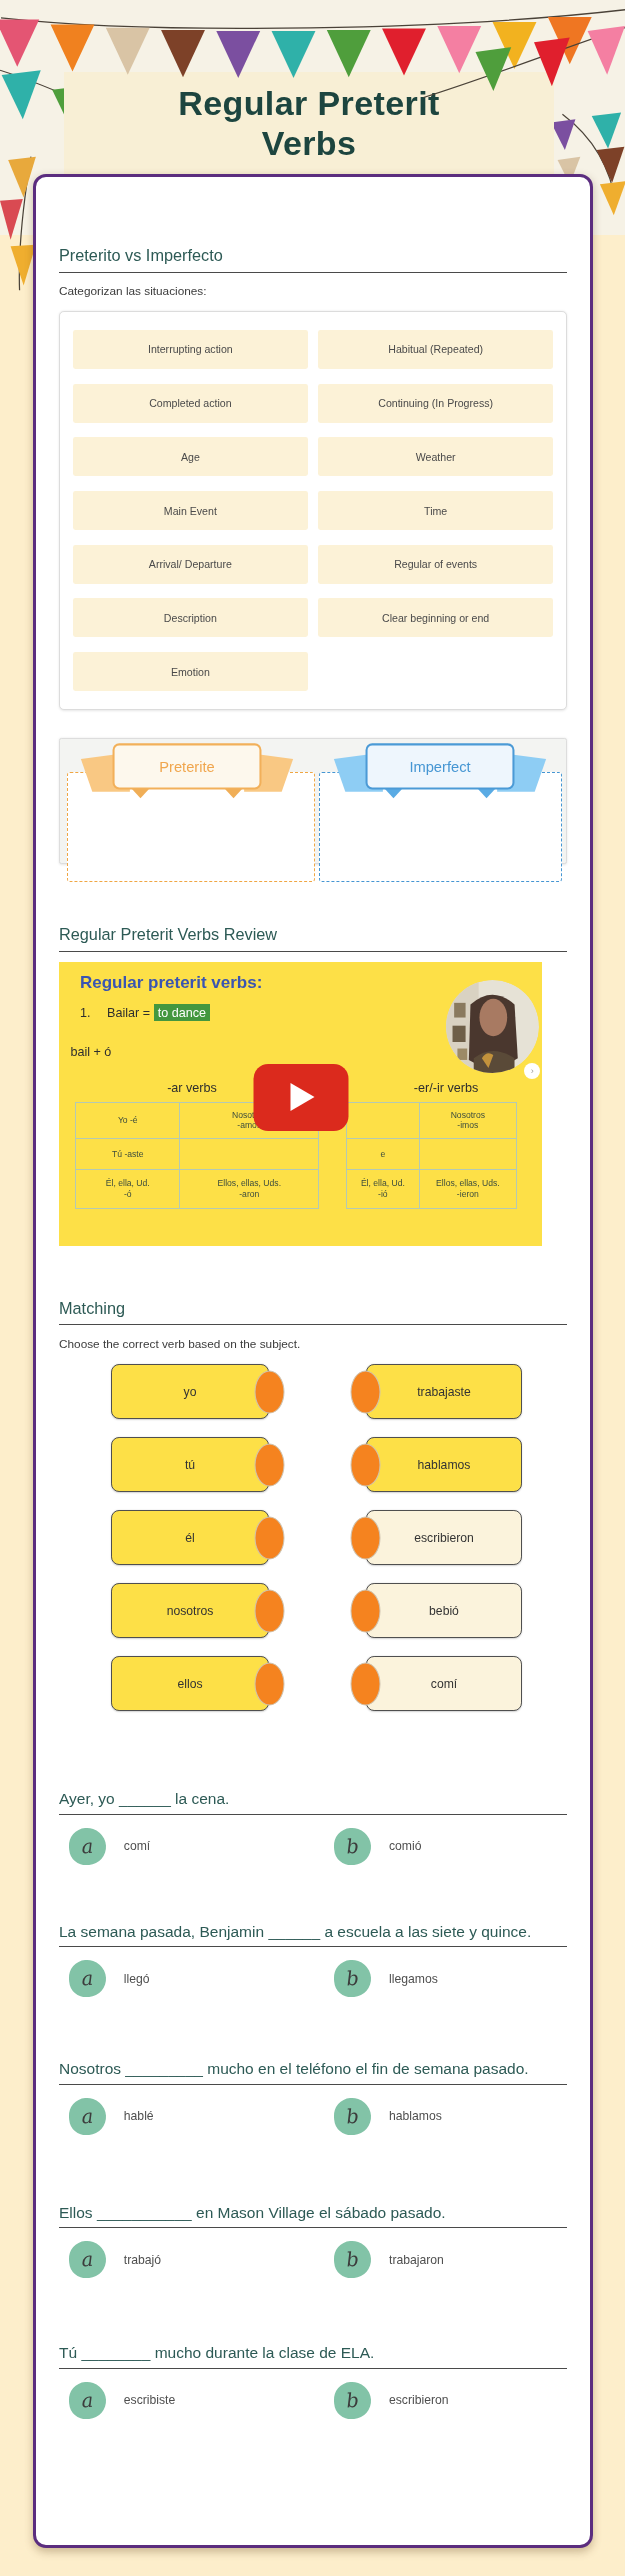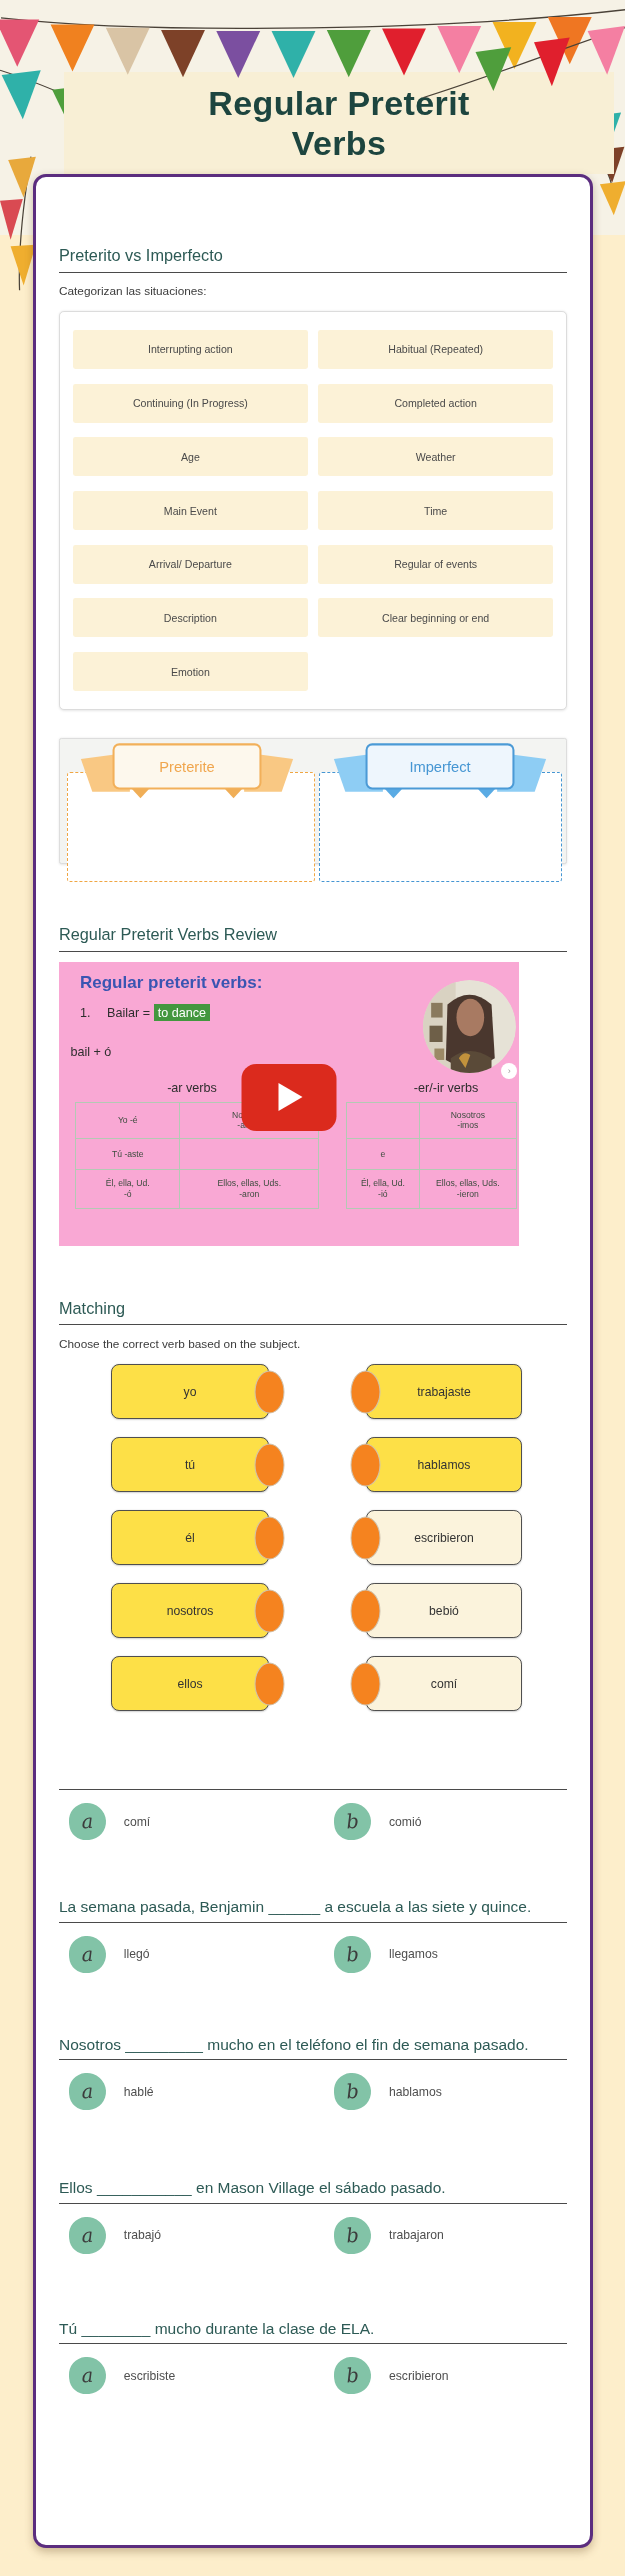--- a/index.html
+++ b/index.html
@@ -3,21 +3,21 @@
 <meta charset="utf-8">
 <style>
   html,body{margin:0;padding:0;}
   body{font-family:"Liberation Sans","DejaVu Sans",sans-serif;}
   .page{position:relative;width:626px;height:2576px;background:#fdeecb;overflow:hidden;}
 
   
   .header-strip{position:absolute;left:0;top:0;width:626px;height:235px;background:#f6f2e6;z-index:0;}
   .bunting{position:absolute;left:0;top:0;pointer-events:none;}
   .bunting-back{z-index:1;}
-  .title-plate{position:absolute;left:64px;top:72px;width:550px;height:102px;background:#f8efd5;z-index:2;
+  .title-plate{position:absolute;left:64px;top:72px;width:490px;height:102px;background:#f8efd5;z-index:2;
     display:flex;align-items:center;justify-content:center;}
   .bunting-front{z-index:3;}
   .title-plate h1{margin:0;width:350px;text-align:center;font-size:34px;line-height:1.18;font-weight:600;
     color:#1d453f;letter-spacing:0.4px;}
 
   
   .card{position:absolute;left:33px;top:174px;width:560px;height:2374px;box-sizing:border-box;
     background:#fff;border:3.3px solid #5b2d7f;border-radius:13px;box-shadow:0 3.3px 8.1px rgba(90,60,20,.3);
     z-index:4;padding:0 23px;}
 
@@ -39,21 +39,21 @@
     border:0.8px solid #ddd;border-radius:2.4px;box-shadow:0 0.8px 2.4px rgba(0,0,0,.1);}
   .dropzone{position:absolute;top:33px;height:110px;box-sizing:border-box;background:#fff;border-radius:3.3px;}
   .dz-orange{left:6.5px;width:248px;border:1.6px dashed #f0a643;}
   .dz-blue{left:259px;width:243px;border:1.6px dashed #4596d3;}
   .ribbon{position:absolute;top:1.6px;width:222px;height:59px;}
   .ribbon.rb-left{left:16.3px;}
   .ribbon.rb-right{left:269px;}
 
   
   #s2-title{margin-top:60px;}
-  .video{margin-top:9.8px;position:relative;width:460px;height:284px;background:#f9a8d4;cursor:pointer;overflow:hidden;}
+  .video{margin-top:9.8px;position:relative;width:460px;height:284px;background:#fde047;cursor:pointer;overflow:hidden;padding-left:23px;}
   .v-heading{position:absolute;left:21px;top:11.4px;font-size:17px;font-weight:bold;color:#3a55b2;}
   .v-line1{position:absolute;left:21px;top:44px;font-size:12.6px;color:#2e2e2e;}
   .v-num{margin-right:13px;}
   .v-hl{background:#43973f;color:#fff;padding:1.6px 4.1px;}
   .v-stem{position:absolute;left:11.4px;top:83px;font-size:12.6px;color:#2e2e2e;}
   .v-colhead{position:absolute;top:119px;font-size:12.6px;color:#2e2e2e;width:138px;text-align:center;}
   .v-h1{left:64px;}
   .v-h2{left:318px;}
   .v-table{position:absolute;top:140px;border-collapse:collapse;}
   .v-table td{border:0.8px solid #b4c9b4;font-size:8.6px;line-height:10.6px;color:#3b4b3d;text-align:center;
@@ -148,22 +148,22 @@
 
   <div class="card">
 
     <h2 class="sec-title" id="s1-title">Preterito vs Imperfecto</h2>
     <hr class="rule">
     <p class="instruction">Categorizan las situaciones:</p>
 
     <div class="chip-grid">
       <div class="chip">Interrupting action</div>
       <div class="chip">Habitual (Repeated)</div>
+      <div class="chip">Completed action</div>
       <div class="chip">Continuing (In Progress)</div>
-      <div class="chip">Completed action</div>
       <div class="chip">Age</div>
       <div class="chip">Weather</div>
       <div class="chip">Main Event</div>
       <div class="chip">Time</div>
       <div class="chip">Arrival/ Departure</div>
       <div class="chip">Regular of events</div>
       <div class="chip">Description</div>
       <div class="chip">Clear beginning or end</div>
       <div class="chip">Emotion</div>
     </div>
@@ -310,20 +310,21 @@
           <span class="dot"></span>
         </div>
         <div class="mbox m-right m-cream">
           <span class="dot"></span>
           <span>comí</span>
         </div>
       </div>
     </div>
 
     <div class="q" id="q1">
+      <h3 class="q-title">Ayer, yo ______ la cena.</h3>
       <hr class="rule">
       <div class="opts">
         <div class="opt opt-a">
           <span class="opt-circle">a</span>
           <span class="opt-text">comí</span>
         </div>
         <div class="opt">
           <span class="opt-circle">b</span>
           <span class="opt-text">comió</span>
         </div>

